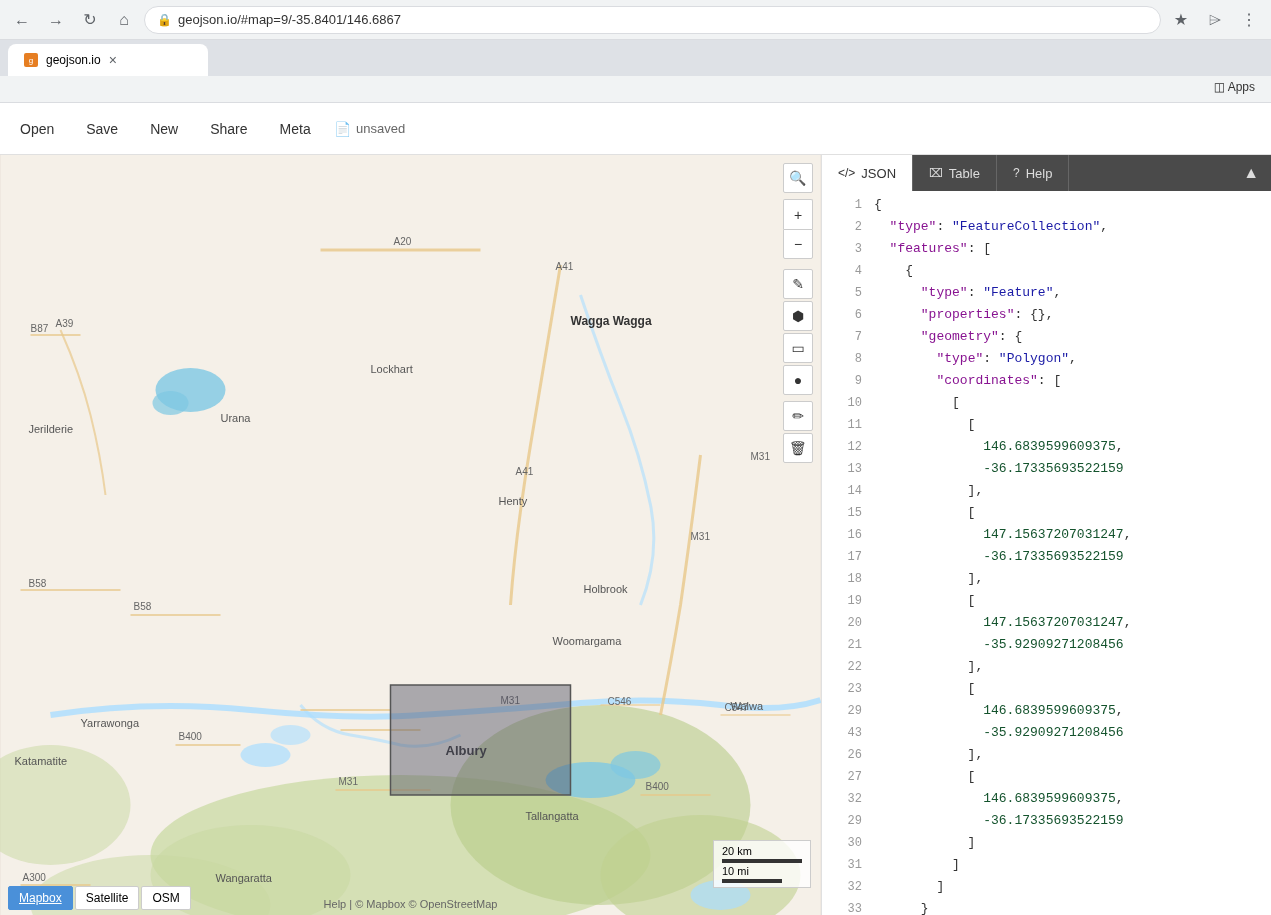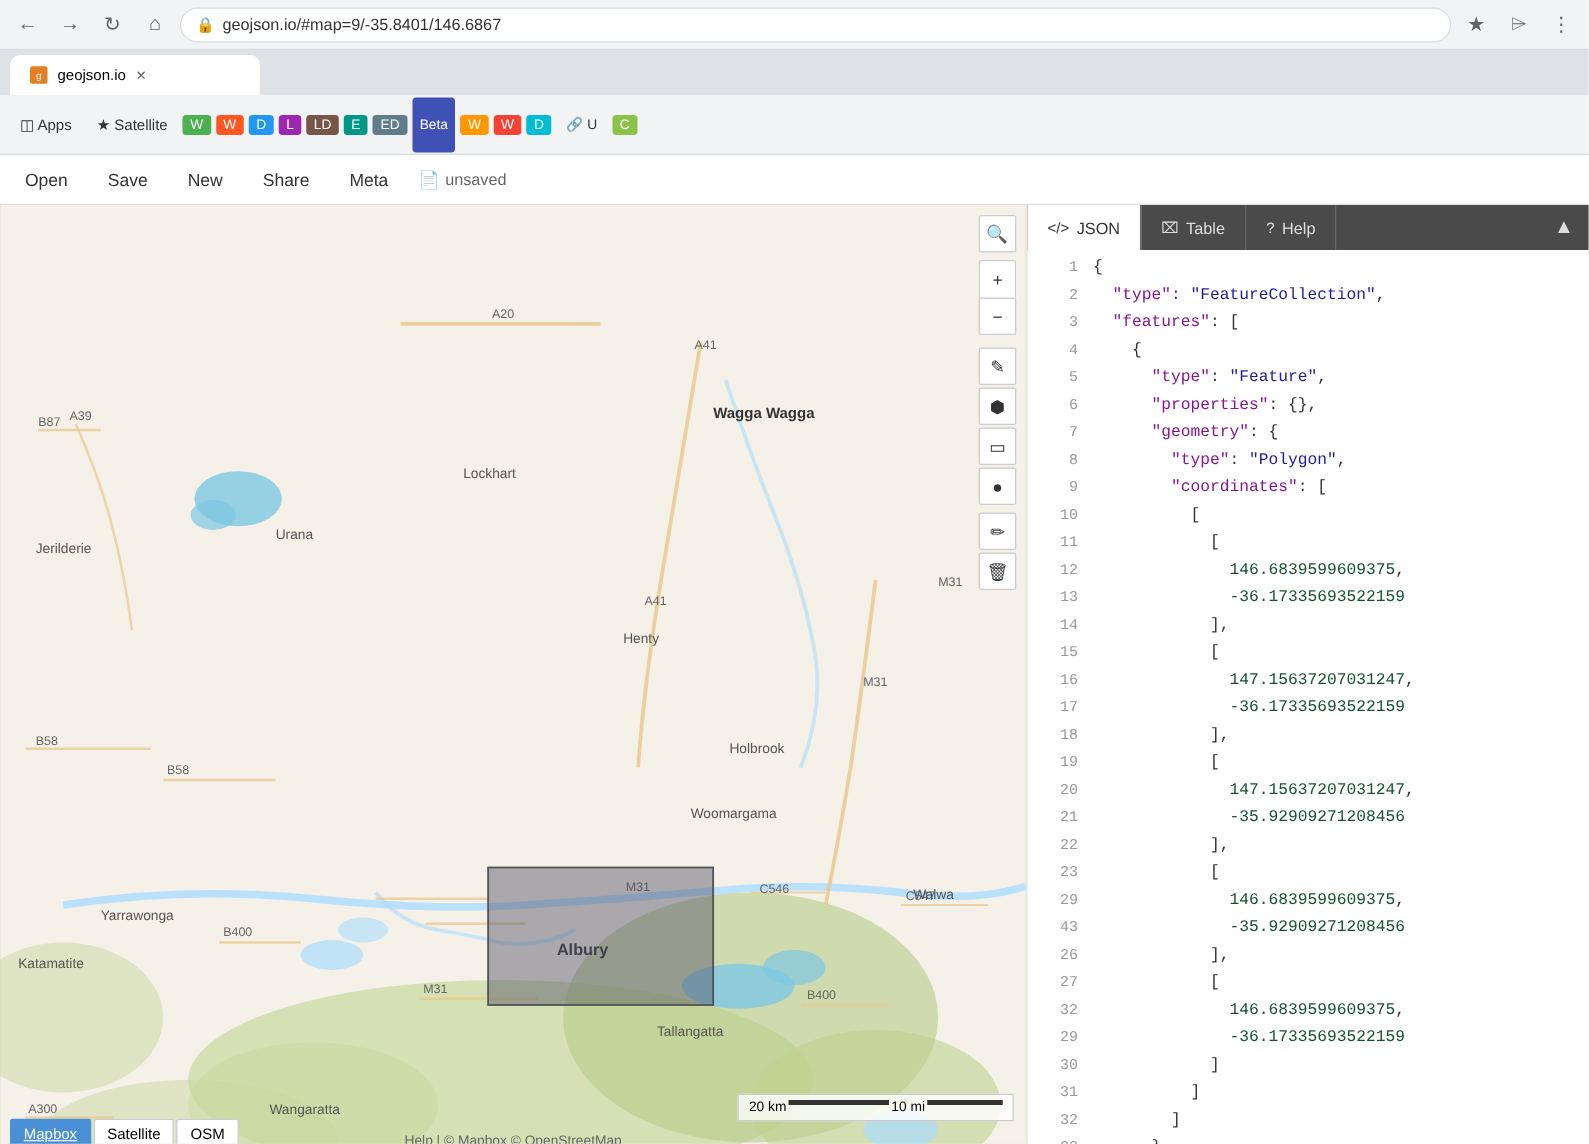--- a/index.html
+++ b/index.html
@@ -7,25 +7,25 @@
     .browser-nav { display: flex; align-items: center; height: 40px; padding: 0 8px; gap: 6px; background: #f1f3f4; border-bottom: 1px solid #dadce0; }
     .nav-btn { width: 28px; height: 28px; border-radius: 50%; border: none; background: transparent; cursor: pointer; display: flex; align-items: center; justify-content: center; color: #5f6368; font-size: 16px; }
     .address-bar { flex: 1; height: 28px; background: #fff; border: 1px solid #dadce0; border-radius: 14px; display: flex; align-items: center; padding: 0 12px; font-size: 13px; color: #333; }
     .address-bar .lock-icon { color: #5f6368; margin-right: 6px; font-size: 12px; }
     .browser-tabs { height: 36px; background: #dee1e6; display: flex; align-items: flex-end; padding: 0 8px; }
     .tab { height: 32px; background: #fff; border-radius: 8px 8px 0 0; padding: 0 16px; display: flex; align-items: center; font-size: 12px; gap: 8px; min-width: 200px; }
     .tab .favicon { width: 14px; height: 14px; background: #4285f4; border-radius: 2px; font-size: 8px; color: white; display: flex; align-items: center; justify-content: center; }
     .tab .close-tab { font-size: 14px; color: #5f6368; cursor: pointer; }
 
     
-    .bookmarks-bar { height: 48px; background: #f1f3f4; border-bottom: 1px solid #dadce0; display: flex; align-items: center; padding: 0 8px; gap: 4px; font-size: 12px; color: #333; overflow: hidden; }
+    .bookmarks-bar { height: 27px; background: #f1f3f4; border-bottom: 1px solid #dadce0; display: flex; align-items: flex-end; padding: 0 8px; gap: 4px; font-size: 12px; color: #333; overflow: hidden; flex-direction: column; }
     .bookmark-item { display: flex; align-items: center; gap: 4px; padding: 4px 8px; border-radius: 4px; cursor: pointer; white-space: nowrap; }
 
     
-    .app-toolbar { height: 40px; background: #fff; border-bottom: 1px solid #e0e0e0; display: flex; padding: 0 12px; gap: 16px; font-size: 14px; }
+    .app-toolbar { height: 52px; background: #fff; border-bottom: 1px solid #e0e0e0; display: flex; padding: 0 12px; gap: 16px; font-size: 14px; }
     .toolbar-btn { padding: 4px 8px; cursor: pointer; color: #333; border: none; background: transparent; font-size: 14px; border-radius: 3px; }
     .unsaved-badge { display: flex; align-items: center; gap: 4px; color: #666; font-size: 13px; }
     .unsaved-icon { font-size: 14px; }
 
     
     .main-layout { display: flex; height: calc(915px - 40px - 36px - 40px - 36px); }
 
     
     .map-area { flex: 1; position: relative; overflow: hidden; background: #e8e0d8; }
 
@@ -34,21 +34,21 @@
 
     
     .map-tools { position: absolute; top: 8px; right: 8px; display: flex; flex-direction: column; gap: 2px; z-index: 10; }
     .map-tool-btn { width: 30px; height: 30px; background: #fff; border: 1px solid #ccc; border-radius: 2px; display: flex; align-items: center; justify-content: center; cursor: pointer; font-size: 14px; color: #333; }
     .zoom-group { display: flex; flex-direction: column; margin-bottom: 4px; }
     .zoom-group .map-tool-btn:first-child { border-bottom: none; border-radius: 2px 2px 0 0; }
     .zoom-group .map-tool-btn:last-child { border-radius: 0 0 2px 2px; }
 
     
     .map-scale { position: absolute; bottom: 30px; right: 10px; background: rgba(255,255,255,0.8); padding: 4px 8px; font-size: 11px; border: 1px solid #ccc; }
-    .scale-line { display: flex; flex-direction: row; gap: 2px; }
+    .scale-line { display: flex; flex-direction: column; gap: 2px; }
     .scale-bar { height: 4px; background: #333; border: 1px solid #333; }
 
     
     .map-attribution { position: absolute; bottom: 8px; left: 0; right: 0; display: flex; justify-content: center; font-size: 11px; color: #666; }
 
     
     .map-base-btns { position: absolute; bottom: 8px; left: 8px; display: flex; gap: 2px; }
     .base-btn { padding: 4px 10px; font-size: 12px; cursor: pointer; border: 1px solid #ccc; background: #fff; border-radius: 2px; }
     .base-btn.active { background: #4a90d9; color: #fff; border-color: #4a90d9; text-decoration: underline; }
 

